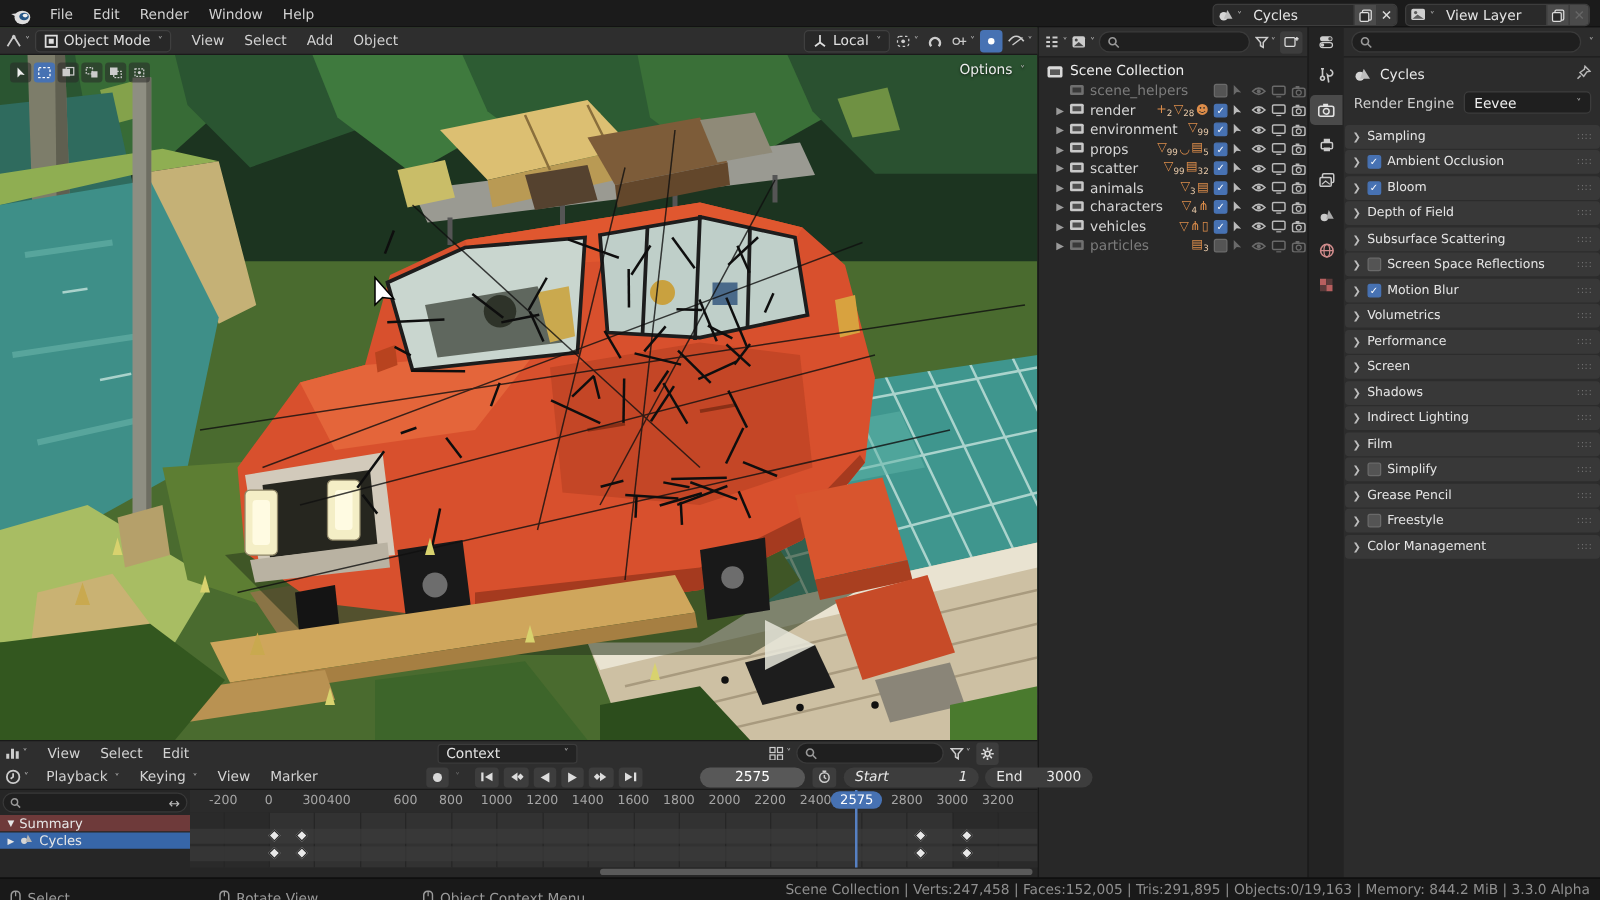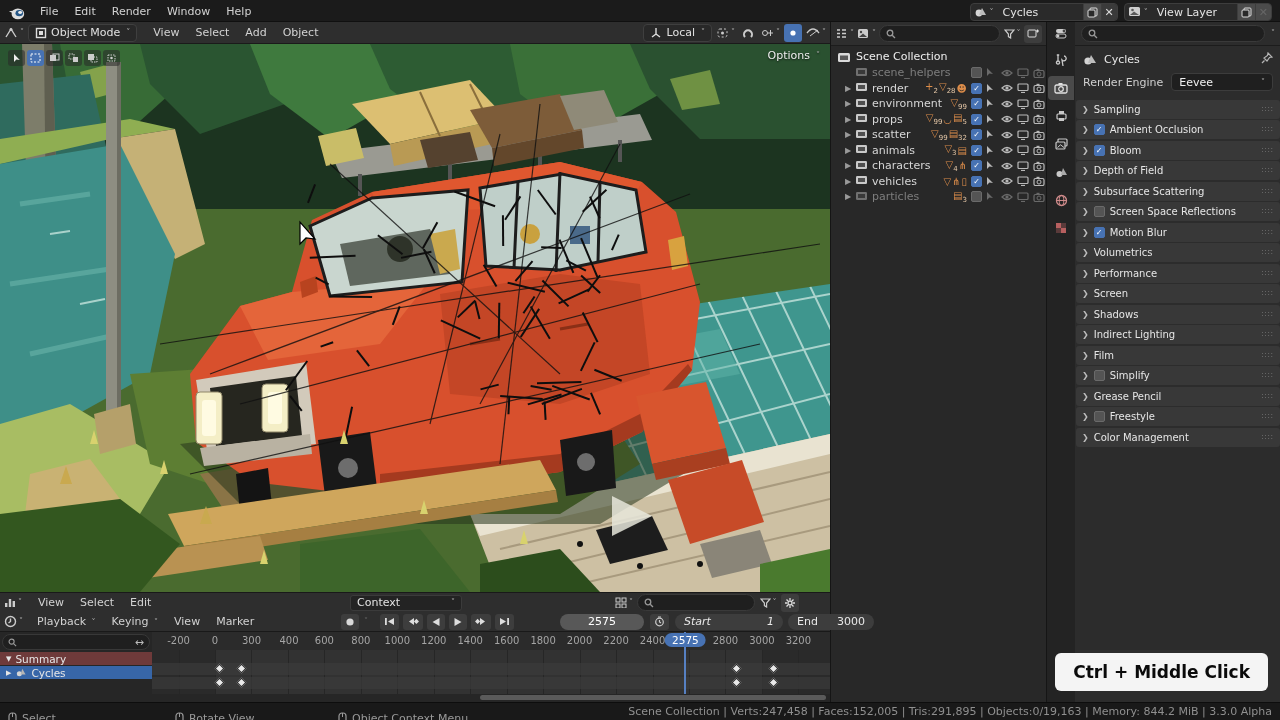--- a/index.html
+++ b/index.html
@@ -1162,21 +1162,21 @@
           <span>End</span>
             <span style="margin-left:auto;">3000</span>
         </span>
       </div>
     </div>
 
     <div class="tl-ruler" id="tl-ruler">
         <span class="tick-label" style="left: 26.54px;">-200</span>
         <span class="tick-label" style="left: 63px;">0</span>
         <span class="tick-label" style="left: 99.46px;">300</span>
-        <span class="tick-label" style="left: 137px;">400</span>
+        <span class="tick-label" style="left: 119px;">400</span>
         <span class="tick-label" style="left: 172.38px;">600</span>
         <span class="tick-label" style="left: 208.84px;">800</span>
         <span class="tick-label" style="left: 245.3px;">1000</span>
         <span class="tick-label" style="left: 281.76px;">1200</span>
         <span class="tick-label" style="left: 318.22px;">1400</span>
         <span class="tick-label" style="left: 354.68px;">1600</span>
         <span class="tick-label" style="left: 391.14px;">1800</span>
         <span class="tick-label" style="left: 427.6px;">2000</span>
         <span class="tick-label" style="left: 464.06px;">2200</span>
         <span class="tick-label" style="left: 500.52px;">2400</span>
@@ -1265,15 +1265,14 @@
           <svg width="9" height="13" viewBox="0 0 9 13">
             <rect x="1" y="1" width="7" height="11" rx="3" fill="none" stroke="#9a9a9a" stroke-width="1.2"></rect>
             <path d="M4.5,1 V5" stroke="#9a9a9a"></path>
           </svg>
           <span>Object Context Menu</span>
         </span>
       </div>
     <span class="sb-stats">Scene Collection | Verts:247,458 | Faces:152,005 | Tris:291,895 | Objects:0/19,163 | Memory: 844.2 MiB | 3.3.0 Alpha</span>
   </div>
 
-  <div class="tooltip-key">Ctrl + Middle Click</div>
 
 </div>
 
 </body></html>

